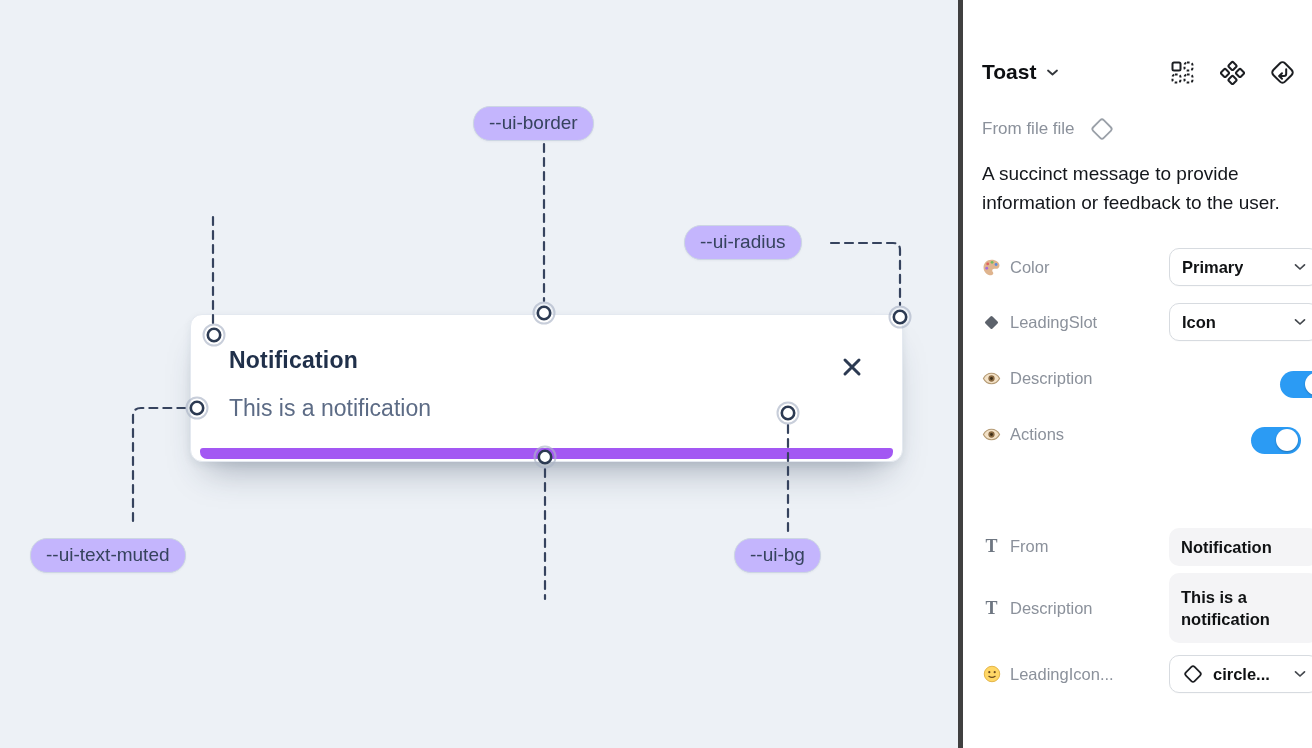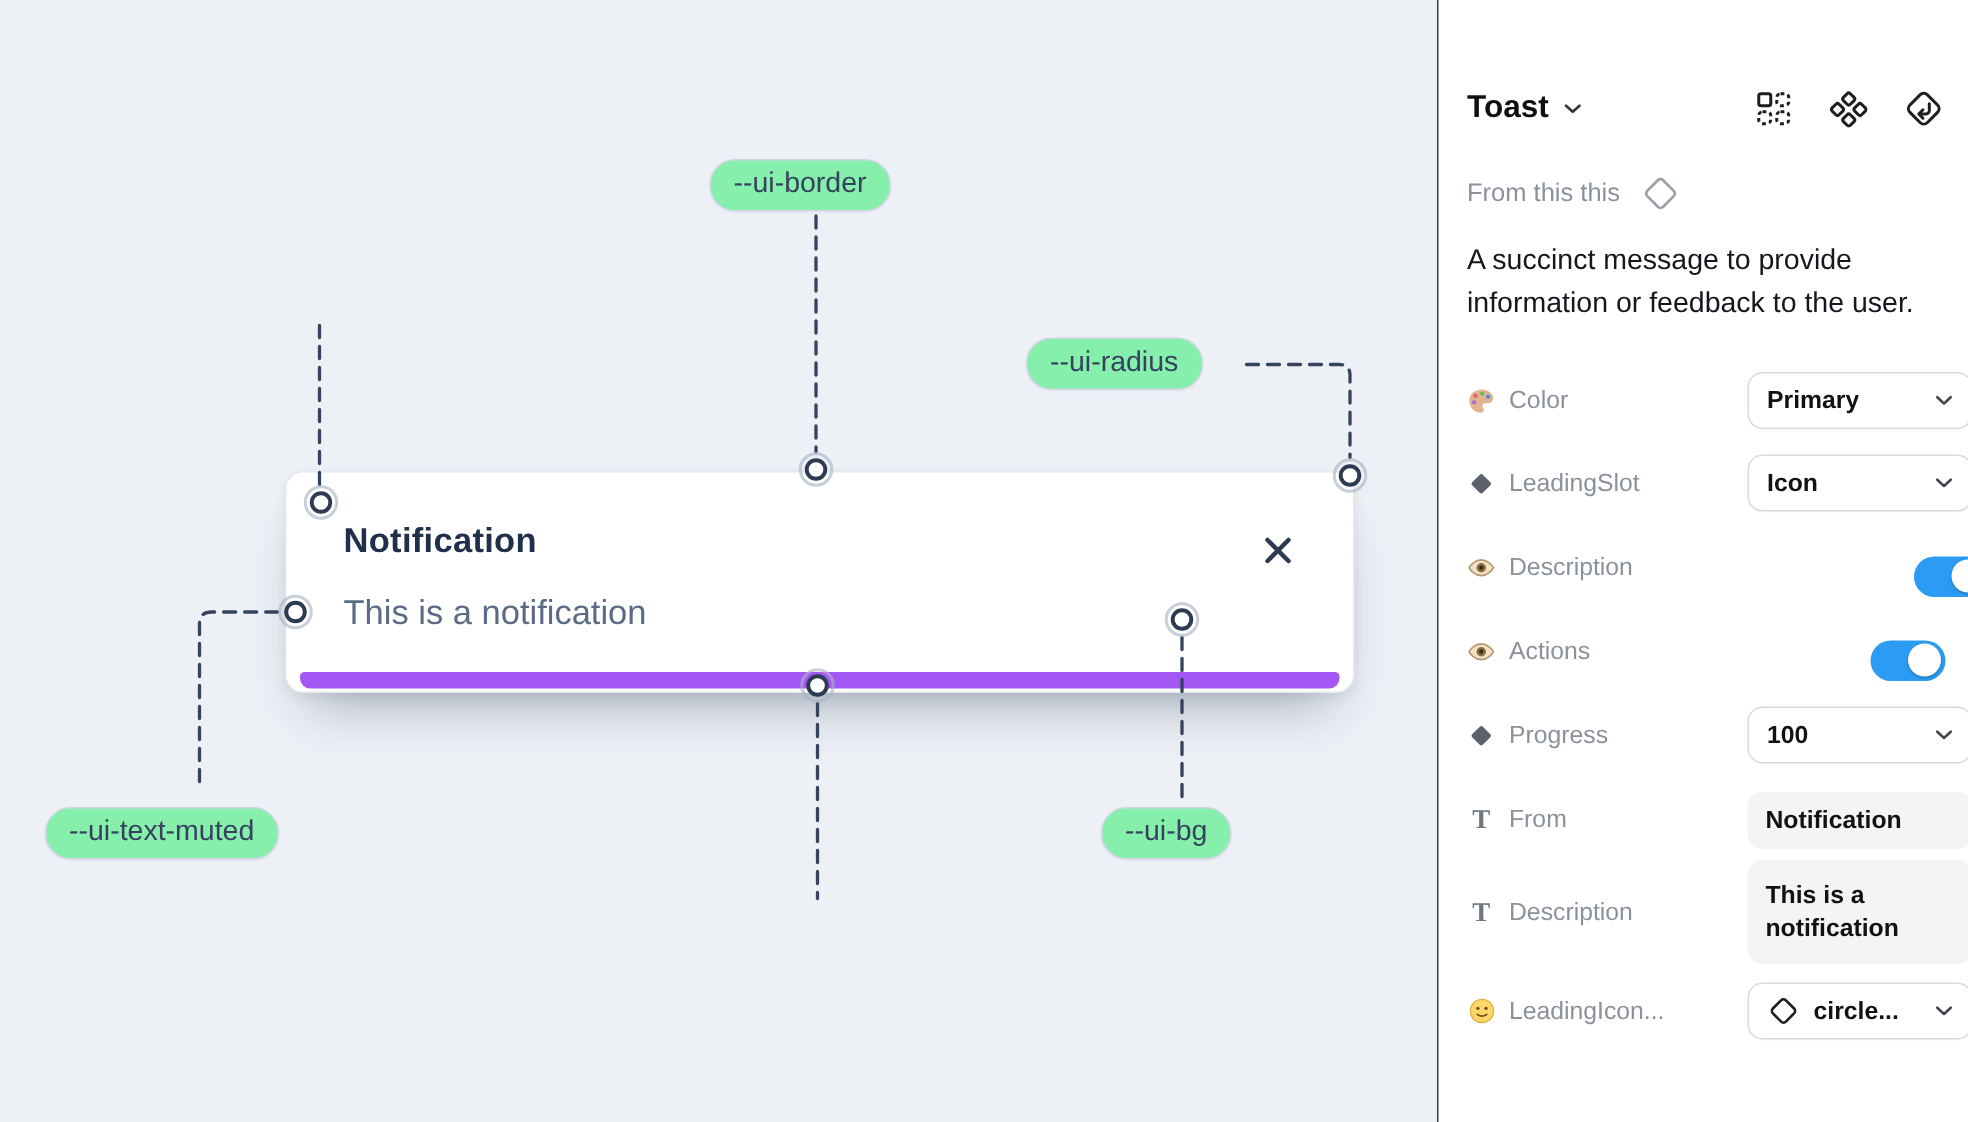--- a/index.html
+++ b/index.html
@@ -17,27 +17,27 @@
     color:#20304a; letter-spacing:.2px; }
   .toast-desc { position:absolute; left:38px; top:80px; font-size:23px; font-weight:400;
     color:#5c6b85; }
   .toast-close { position:absolute; right:38px; top:40px; width:24px; height:24px;
     cursor:pointer; }
   .toast-progress { position:absolute; left:9px; right:9px; bottom:2px; height:11px;
     background:#a358f3; border-radius:3px 3px 7px 7px; }
 
   svg.overlay { position:absolute; left:0; top:0; pointer-events:none; }
 
-  .var-label { position:absolute; background:#86efac; border:1.5px solid #ccd6e3;
+  .var-label { position:absolute; background:#c4b5fd; border:1.5px solid #ccd6e3;
     border-radius:17px; padding:5px 15px 6px; font-size:19px; color:#36435e;
     white-space:nowrap; box-shadow:0 1px 2px rgba(50,65,90,.05); }
 
   
   .panel { position:absolute; left:958px; top:0; width:354px; height:748px;
-    background:#ffffff; border-left:1px solid #404040; }
+    background:#ffffff; border-left:5px solid #404040; }
 
   .panel-header { position:absolute; left:19px; right:17px; top:56px; height:32px;
     display:flex; align-items:center; }
   .panel-title { font-size:21px; font-weight:700; color:#0d0f12; }
   .panel-title-chevron { margin-left:10px; display:flex; align-items:center; }
   .header-icons { margin-left:auto; display:flex; align-items:center; gap:25px; }
   .hicon { width:25px; height:25px; display:flex; cursor:pointer; }
 
   .source-row { position:absolute; left:19px; top:114px; height:30px;
     display:flex; align-items:center; gap:12px; }
@@ -165,21 +165,21 @@
         <svg width="25" height="25" viewBox="0 0 25 25" fill="none" stroke="#1c1e22" stroke-width="2">
           <rect x="12.5" y="0.8" width="16.5" height="16.5" rx="3.5" transform="rotate(45 12.5 0.8)"></rect>
           <path d="M16.2 9.2 v4.6 a2.2 2.2 0 0 1 -2.2 2.2 h-4.4" stroke-linecap="round"></path>
           <path d="M12 13.2 L9.2 16 L12 18.8" stroke-linecap="round" stroke-linejoin="round"></path>
         </svg>
       </span>
     </span>
   </div>
 
   <div class="source-row">
-    <span class="source-text">From this this</span>
+    <span class="source-text">From file file</span>
     <span style="display:flex">
       <svg width="30" height="30" viewBox="0 0 30 30" fill="none" stroke="#9aa0a8" stroke-width="1.8">
         <rect x="15" y="4.4" width="15" height="15" rx="2.5" transform="rotate(45 15 4.4)"></rect>
       </svg>
     </span>
   </div>
 
   <div class="panel-desc">A succinct message to provide information or feedback to the user.</div>
 
   <div class="prop-row" style="top:248px">
@@ -249,38 +249,20 @@
           <circle cx="10" cy="10" r="1.5" fill="#3c2c16"></circle>
         </svg>
       </span>
       <span>Actions</span>
     </span>
     <span class="control toggle" style="top:6px">
       <span class="knob"></span>
     </span>
   </div>
 
-  <div class="prop-row" style="top:471px">
-    <span class="prop-label">
-      <span class="prop-licon">
-        <svg width="17" height="17" viewBox="0 0 18 18">
-            <rect x="9" y="1.5" width="10.6" height="10.6" rx="1.5" transform="rotate(45 9 1.5)" fill="#5c626b"></rect>
-          </svg>
-      </span>
-      <span>Progress</span>
-    </span>
-    <span class="control dropdown">
-      <span class="dropdown-value">100</span>
-      <span class="chev">
-        <svg width="12" height="8" viewBox="0 0 12 8">
-            <path d="M1.5 1.8 L6 6 L10.5 1.8" stroke="#43474d" stroke-width="1.7" fill="none" stroke-linecap="round" stroke-linejoin="round"></path>
-          </svg>
-      </span>
-    </span>
-  </div>
 
   <div class="prop-row" style="top:527px">
     <span class="prop-label">
       <span class="prop-licon">
           <span class="t-glyph">T</span>
         </span>
       <span>From</span>
     </span>
     <span class="control text-field" style="top:1px">Notification</span>
   </div>

